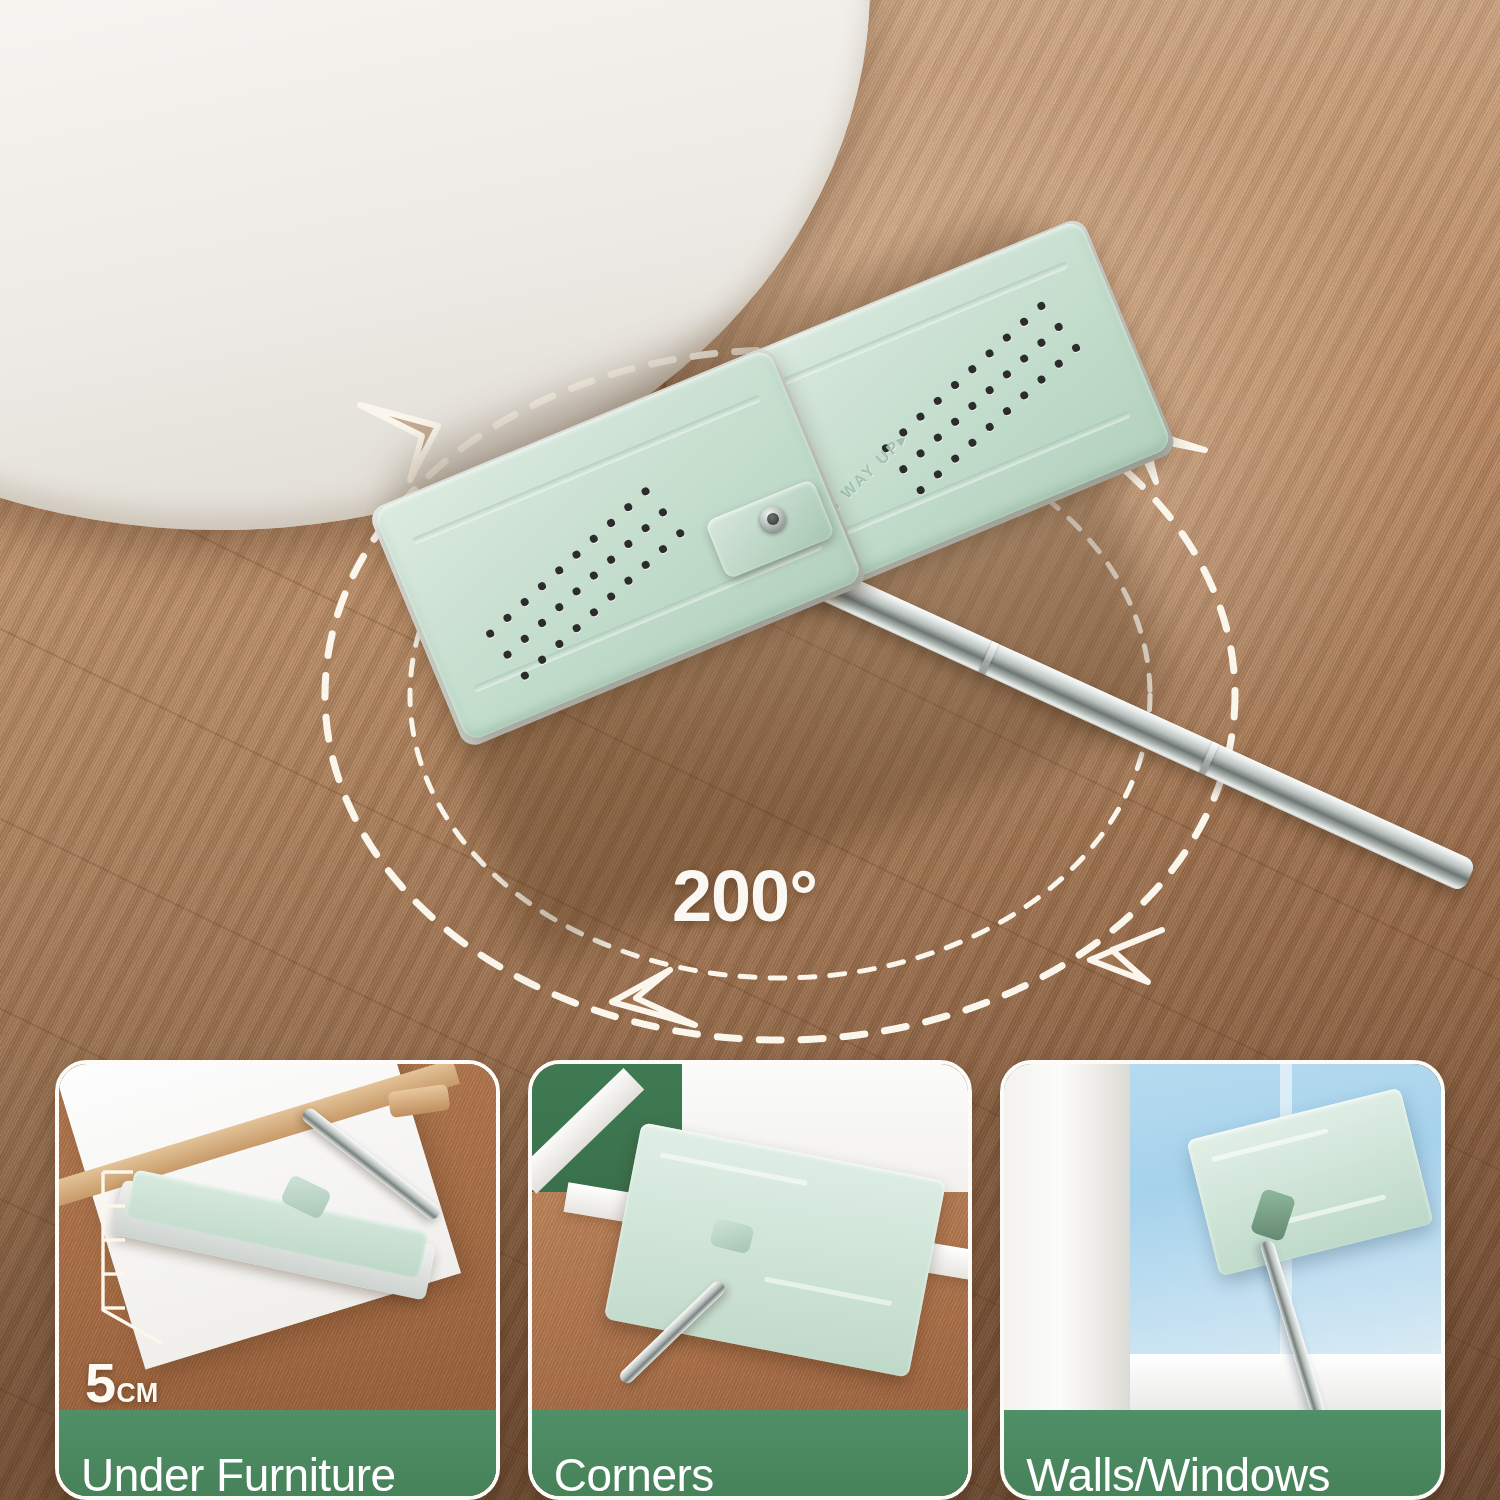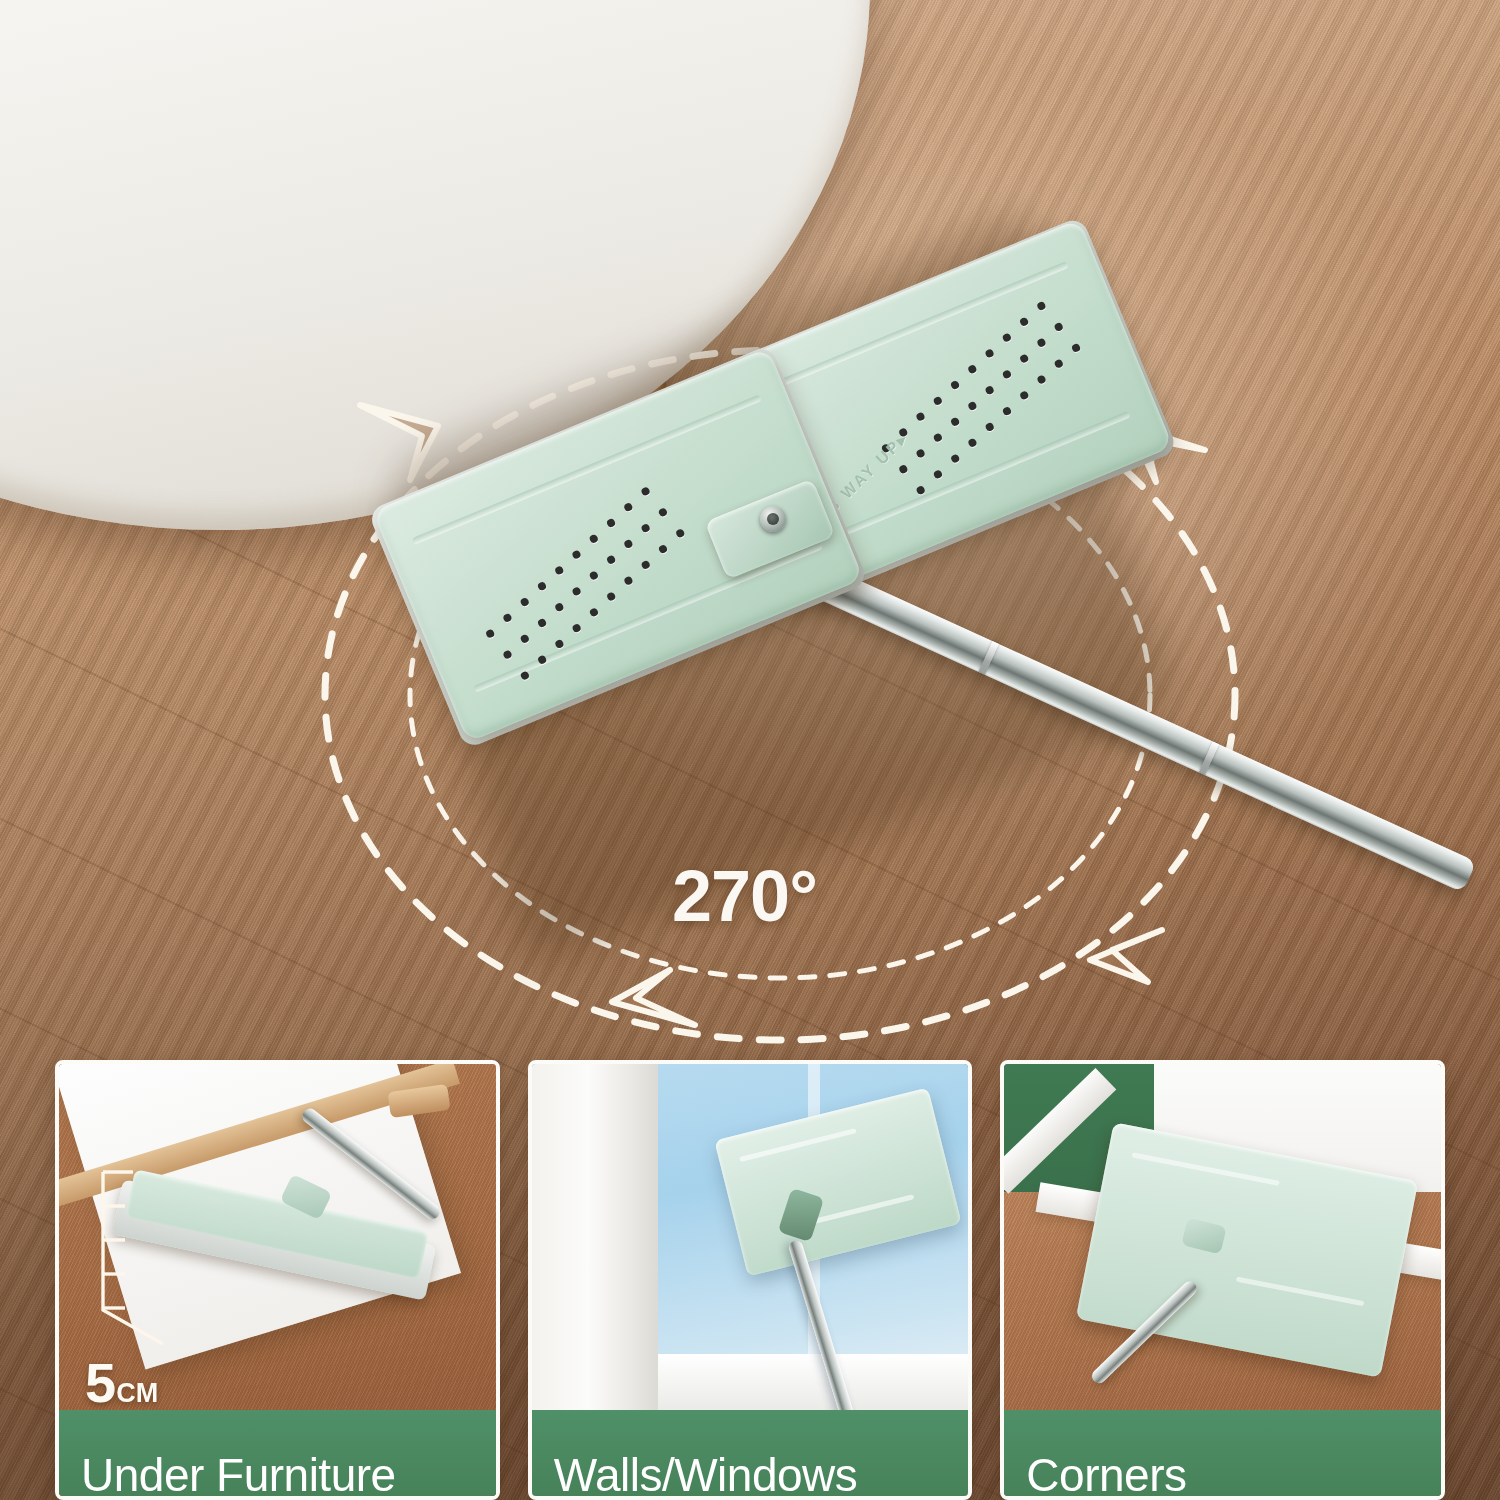--- a/index.html
+++ b/index.html
@@ -87,21 +87,21 @@
   .pole{position:absolute;transform-origin:left center;
     background:linear-gradient(180deg,#fbfcfc 0%,#e3e8e7 16%,#b8c0bd 38%,#6d7672 60%,#aab2ae 78%,#e9eeec 94%,#c9d0cd 100%);
     border-radius:11px;box-shadow:0 7px 16px rgba(50,34,16,.36);}
   .poleband{position:absolute;height:100%;width:7px;
     background:linear-gradient(180deg,rgba(255,255,255,.9),rgba(110,118,114,.65));
     box-shadow:0 0 3px rgba(0,0,0,.28);}
 
   
   .panels{position:absolute;left:0;top:1060px;width:1500px;height:440px;z-index:30;
     display:flex;gap:28px;padding:0 55px;box-sizing:border-box;}
-  .panel{position:relative;flex:1;border-radius:8px;overflow:hidden;
+  .panel{position:relative;flex:1;border-radius:32px;overflow:hidden;
     border:4px solid #fcfbf8;box-shadow:0 8px 20px rgba(50,30,12,.30);}
   .pscene{position:absolute;inset:0;overflow:hidden;}
   .plabel{position:absolute;left:0;right:0;bottom:0;height:86px;
     background:linear-gradient(180deg,#4f9068 0%,#478259 100%);
     display:flex;align-items:center;}
   .plabel span{font-size:46px;color:#fff;padding-left:22px;white-space:nowrap;letter-spacing:-.5px;margin-top:44px;}
 
   
   .p1wall{position:absolute;left:-10px;top:-10px;width:330px;height:330px;
     background:linear-gradient(180deg,#fefefe,#f0efec);transform:rotate(-17deg);transform-origin:top left;
@@ -179,21 +179,21 @@
       </g>
       <g fill="rgba(172,126,89,.55)" stroke="#fbf6ec" stroke-width="6" stroke-linejoin="round">
         <polygon points="905,120 830,96 856,152 845,108"></polygon>
         <polygon points="862,600 790,630 848,652 812,620"></polygon>
         <polygon points="60,75 138,96 110,150 122,106"></polygon>
         <polygon points="395,695 312,672 370,640 336,668"></polygon>
       </g>
     </svg>
   </div>
 
-  <div class="deg360">270°</div>
+  <div class="deg360">200°</div>
 
   <div class="mop">
     <div class="mopshadow"></div>
 
     <div class="pole" style="left:778px;top:545px;width:760px;height:34px;transform:rotate(24.5deg);">
       <div class="poleband" style="left:228px;"></div>
       <div class="poleband" style="left:470px;"></div>
     </div>
 
     <div class="rim" style="left:718px;top:288px;width:428px;height:254px;transform:rotate(-22.5deg);"></div>
@@ -311,20 +311,47 @@
           <b>5</b><i>CM</i>
         </div>
       </div>
       <div class="plabel">
         <span>Under Furniture</span>
       </div>
     </div>
 
     <div class="panel">
       <div class="pscene">
+        <div class="p2whitewall"></div>
+        <div class="p2greenwall"></div>
+        <div class="p2floor"></div>
+        <div class="p2base"></div>
+        <div class="p2base2"></div>
+        <div style="position:absolute;left:88px;top:86px;width:310px;height:200px;transform:rotate(11deg);
+             border-radius:9px;background:linear-gradient(175deg,#e0efe6,#bfd9c9);
+             box-shadow:0 8px 16px rgba(55,35,15,.32),inset 0 2px 4px rgba(255,255,255,.75);">
+          <div style="position:absolute;left:24px;top:26px;width:150px;height:5px;border-radius:3px;
+               background:rgba(255,255,255,.55);"></div>
+          <div style="position:absolute;left:150px;top:128px;width:130px;height:5px;border-radius:3px;
+               background:rgba(255,255,255,.55);"></div>
+        </div>
+        <div style="position:absolute;left:180px;top:158px;width:40px;height:28px;border-radius:7px;
+             background:linear-gradient(150deg,#cfe3d8,#a5c5b2);transform:rotate(14deg);"></div>
+        <div style="position:absolute;left:90px;top:310px;width:140px;height:14px;transform:rotate(-44deg);
+             transform-origin:left center;border-radius:8px;
+             background:linear-gradient(180deg,#fbfcfc,#b6bebb 45%,#7a827f 70%,#e2e7e5);
+             box-shadow:0 4px 9px rgba(50,34,16,.3);"></div>
+      </div>
+      <div class="plabel">
+        <span>Corners</span>
+      </div>
+    </div>
+
+    <div class="panel">
+      <div class="pscene">
         <div class="p3sky"></div>
         <div class="p3mull"></div>
         <div class="p3sill"></div>
         <div class="p3frameL"></div>
         <div class="p3frameL2"></div>
         <div class="p3mop" style="left:196px;top:48px;width:220px;height:140px;transform:rotate(-14deg);
              background:linear-gradient(175deg,#e2f0e8,#bcd8c7);
              box-shadow:0 8px 18px rgba(40,60,80,.28),inset 0 2px 4px rgba(255,255,255,.8);">
           <div style="position:absolute;left:20px;top:22px;width:120px;height:5px;border-radius:3px;
                background:rgba(255,255,255,.6);"></div>
@@ -336,41 +363,14 @@
         <div style="position:absolute;left:262px;top:170px;width:210px;height:14px;transform:rotate(73deg);
              transform-origin:left center;border-radius:8px;
              background:linear-gradient(180deg,#fbfcfc,#b8c0bd 45%,#767f7b 70%,#e4e9e7);
              box-shadow:0 4px 9px rgba(40,60,80,.3);"></div>
       </div>
       <div class="plabel">
         <span>Walls/Windows</span>
       </div>
     </div>
 
-    <div class="panel">
-      <div class="pscene">
-        <div class="p2whitewall"></div>
-        <div class="p2greenwall"></div>
-        <div class="p2floor"></div>
-        <div class="p2base"></div>
-        <div class="p2base2"></div>
-        <div style="position:absolute;left:88px;top:86px;width:310px;height:200px;transform:rotate(11deg);
-             border-radius:9px;background:linear-gradient(175deg,#e0efe6,#bfd9c9);
-             box-shadow:0 8px 16px rgba(55,35,15,.32),inset 0 2px 4px rgba(255,255,255,.75);">
-          <div style="position:absolute;left:24px;top:26px;width:150px;height:5px;border-radius:3px;
-               background:rgba(255,255,255,.55);"></div>
-          <div style="position:absolute;left:150px;top:128px;width:130px;height:5px;border-radius:3px;
-               background:rgba(255,255,255,.55);"></div>
-        </div>
-        <div style="position:absolute;left:180px;top:158px;width:40px;height:28px;border-radius:7px;
-             background:linear-gradient(150deg,#cfe3d8,#a5c5b2);transform:rotate(14deg);"></div>
-        <div style="position:absolute;left:90px;top:310px;width:140px;height:14px;transform:rotate(-44deg);
-             transform-origin:left center;border-radius:8px;
-             background:linear-gradient(180deg,#fbfcfc,#b6bebb 45%,#7a827f 70%,#e2e7e5);
-             box-shadow:0 4px 9px rgba(50,34,16,.3);"></div>
-      </div>
-      <div class="plabel">
-        <span>Corners</span>
-      </div>
-    </div>
-
   </div>
 </div>
 
 </body></html>

